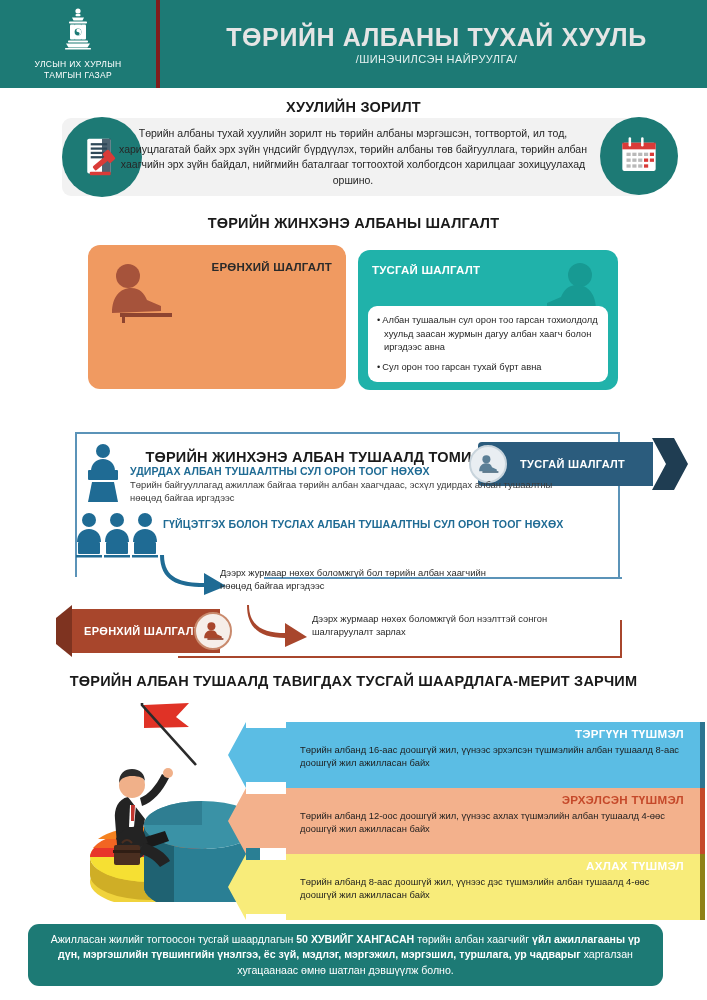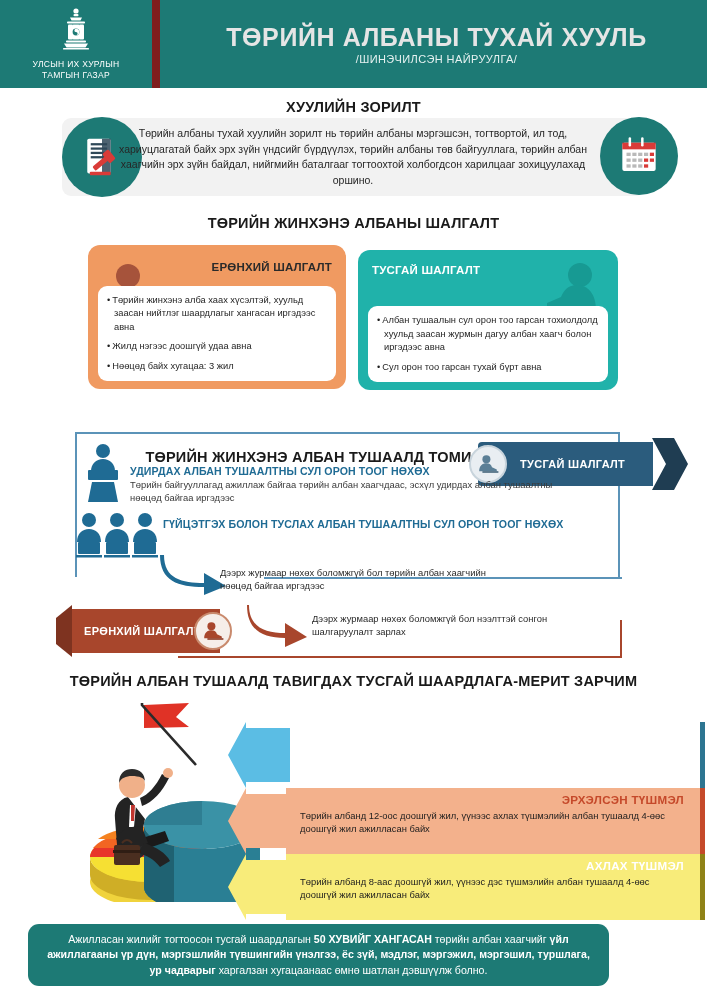--- a/index.html
+++ b/index.html
@@ -15,21 +15,21 @@
 
   
   .header {
     position:absolute; left:0; top:0; width:707px; height:88px;
     background:#1d7a75;
     display:flex; align-items:center;
   }
   .header-logo {
     width:160px; height:88px;
     display:flex; flex-direction:column; align-items:center; justify-content:center;
-    border-right:8px solid #7f1d1d;
+    border-right:4px solid #7f1d1d;
     position:relative;
   }
   .soyombo { width:46px; height:50px; position:relative; }
   .soyombo svg { display:block; }
   .logo-text {
     color:#ffffff; font-size:8.5px; letter-spacing:.3px; text-align:center;
     line-height:11px; margin-top:2px; font-weight:400;
   }
   .header-title-wrap {
     flex:1; display:flex; flex-direction:column; align-items:center; justify-content:center;
@@ -141,21 +141,21 @@
   .merit-label {
     font-size:11.6px; font-weight:bold; text-align:right; letter-spacing:.3px; color:#ffffff;
   }
   .merit-text {
     font-size:9.4px; line-height:13.4px; color:#1d1d1d; margin-top:3px;
   }
   .merit-cap { position:absolute; top:0; width:5px; height:66px; }
 
   
   .footer {
-    position:absolute; left:28px; top:924px; width:581px; height:62px;
+    position:absolute; left:28px; top:924px; width:635px; height:62px;
     background:#1d7a75; border-radius:11px;
     display:flex; align-items:center; justify-content:center;
     padding:0 18px;
   }
   .footer-text {
     color:#ffffff; font-size:10.6px; line-height:15.6px; text-align:center;
   }
   .footer-text b { font-weight:bold; }
 </style>
 </head>
@@ -245,27 +245,20 @@
 <div class="sec-title" style="top:215px;">ТӨРИЙН ЖИНХЭНЭ АЛБАНЫ ШАЛГАЛТ</div>
 
 <div class="exam-card" id="exam-general">
   <div class="exam-head">ЕРӨНХИЙ ШАЛГАЛТ</div>
   <svg class="person-silh" style="left:12px;top:16px;" width="78" height="62" viewBox="0 0 78 62">
     <circle cx="28" cy="15" r="12" fill="#a6533b"></circle>
     <path d="M12 52 c0-16 8-25 19-25 c9 0 13 5 16 12 l14 6 v5 z" fill="#a6533b"></path>
     <rect x="20" y="52" width="52" height="4" fill="#8e4430"></rect>
     <rect x="22" y="56" width="3" height="6" fill="#8e4430"></rect>
   </svg>
-  <div class="exam-white">
-    <ul>
-      <li>Төрийн жинхэнэ алба хаах хүсэлтэй, хуульд заасан нийтлэг шаардлагыг хангасан иргэдээс авна</li>
-      <li>Жилд нэгээс доошгүй удаа авна</li>
-      <li>Нөөцөд байх хугацаа: 3 жил</li>
-    </ul>
-  </div>
 </div>
 
 <div class="exam-card" id="exam-special">
   <div class="exam-head">ТУСГАЙ ШАЛГАЛТ</div>
   <svg class="person-silh" style="right:10px;top:10px;" width="78" height="60" viewBox="0 0 78 60">
     <g transform="translate(78,0) scale(-1,1)">
       <circle cx="28" cy="15" r="12" fill="#179a93"></circle>
       <path d="M12 50 c0-16 8-25 19-25 c9 0 13 5 16 12 l14 6 v5 z" fill="#179a93"></path>
       <rect x="20" y="50" width="52" height="4" fill="#0f8580"></rect>
       <rect x="22" y="54" width="3" height="6" fill="#0f8580"></rect>
@@ -392,20 +385,24 @@
     <rect x="30" y="148" width="26" height="20" rx="2" fill="#4a2e20"></rect>
     <rect x="29" y="153" width="28" height="3" fill="#2f1d14"></rect>
     <path d="M38 146 q5-6 10 0" stroke="#4a2e20" stroke-width="2" fill="none"></path>
   </g>
 </svg>
 
 <div class="merit-row" style="left:228px; top:722px; width:479px;">
   <svg class="merit-arrow" width="62" height="66" viewBox="0 0 62 66">
     <path d="M62 6 L62 60 L18 60 L18 66 L0 33 L18 0 L18 6 Z" fill="#5bbde4"></path>
   </svg>
+  <div class="merit-body" style="left:58px; width:414px; background:#5bbde4;">
+    <div class="merit-label">ТЭРГҮҮН ТҮШМЭЛ</div>
+    <div class="merit-text">Төрийн албанд 16-аас доошгүй жил, үүнээс эрхэлсэн түшмэлийн албан тушаалд 8-аас доошгүй жил ажилласан байх</div>
+  </div>
   <div class="merit-cap" style="left:472px; background:#2d7591;"></div>
 </div>
 
 <div class="merit-row" style="left:228px; top:788px; width:479px;">
   <svg class="merit-arrow" width="62" height="66" viewBox="0 0 62 66">
     <path d="M62 6 L62 60 L18 60 L18 66 L0 33 L18 0 L18 6 Z" fill="#f3b18c"></path>
   </svg>
   <div class="merit-body" style="left:58px; width:414px; background:#f3b18c;">
     <div class="merit-label" style="color:#c5492a;">ЭРХЭЛСЭН ТҮШМЭЛ</div>
     <div class="merit-text">Төрийн албанд 12-оос доошгүй жил, үүнээс ахлах түшмэлийн албан тушаалд 4-өөс доошгүй жил ажилласан байх</div>

